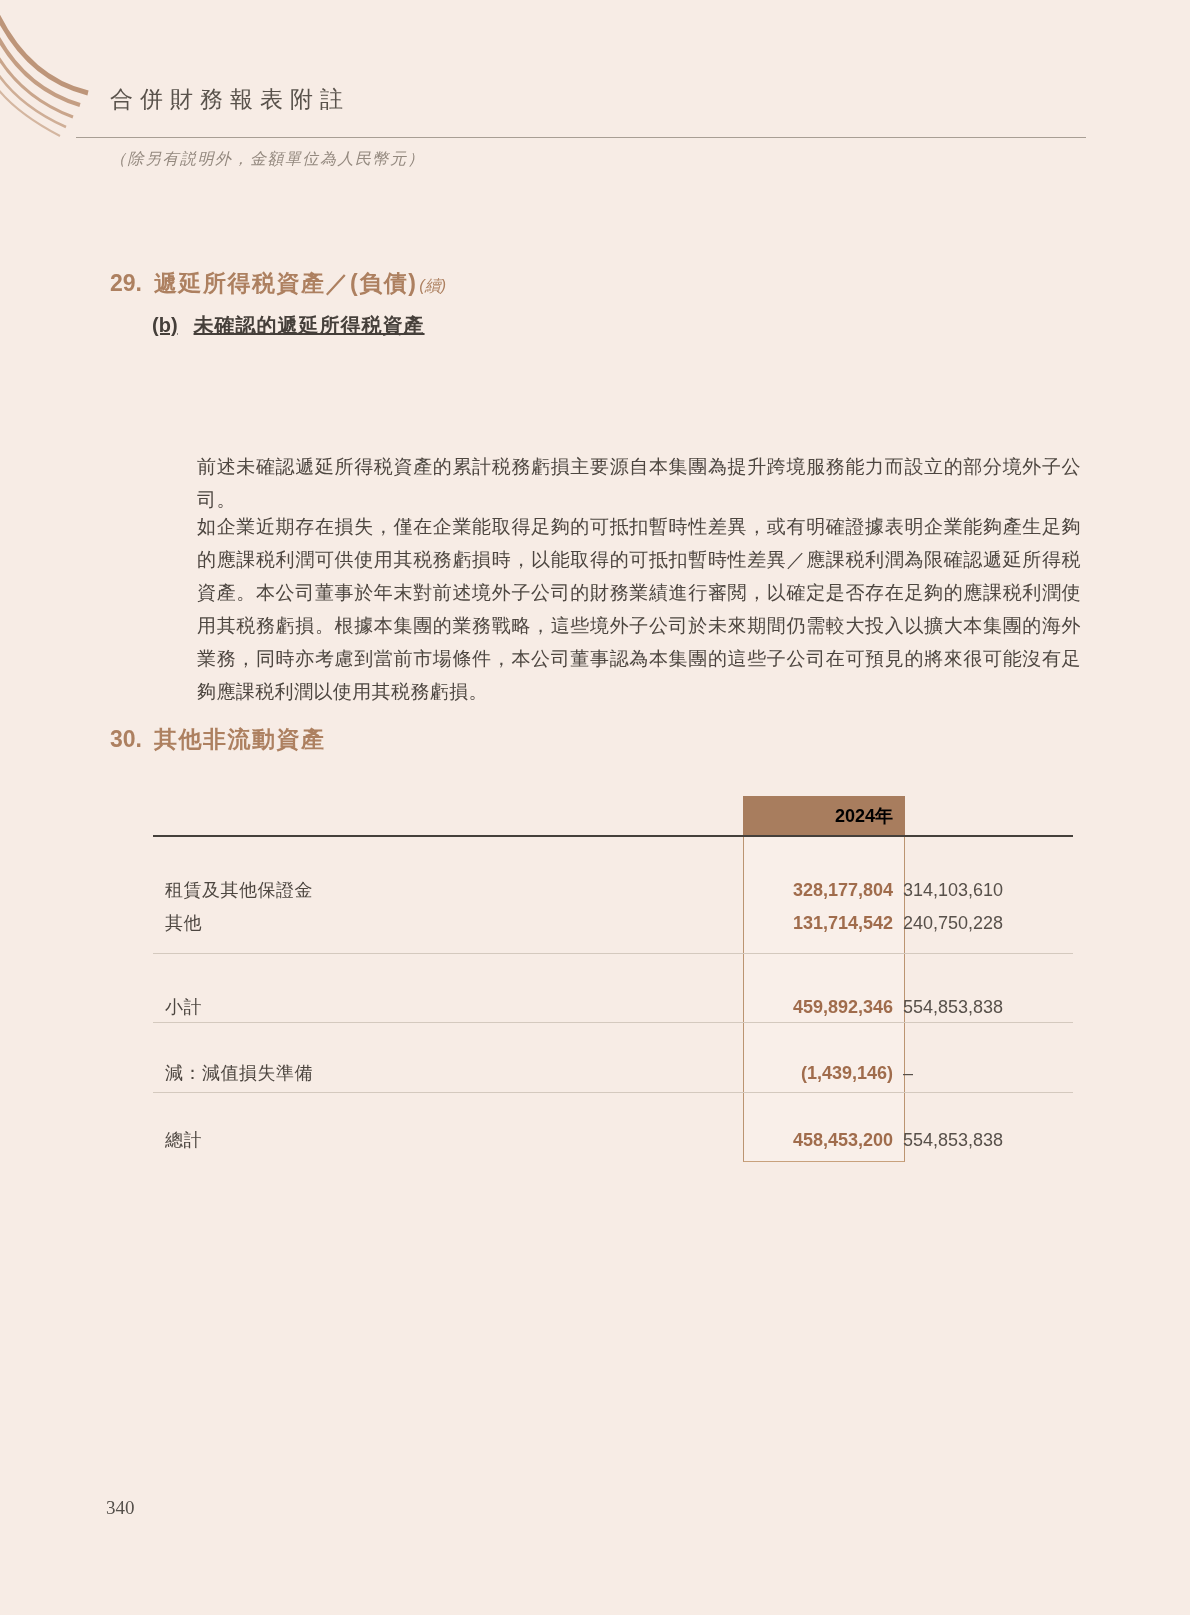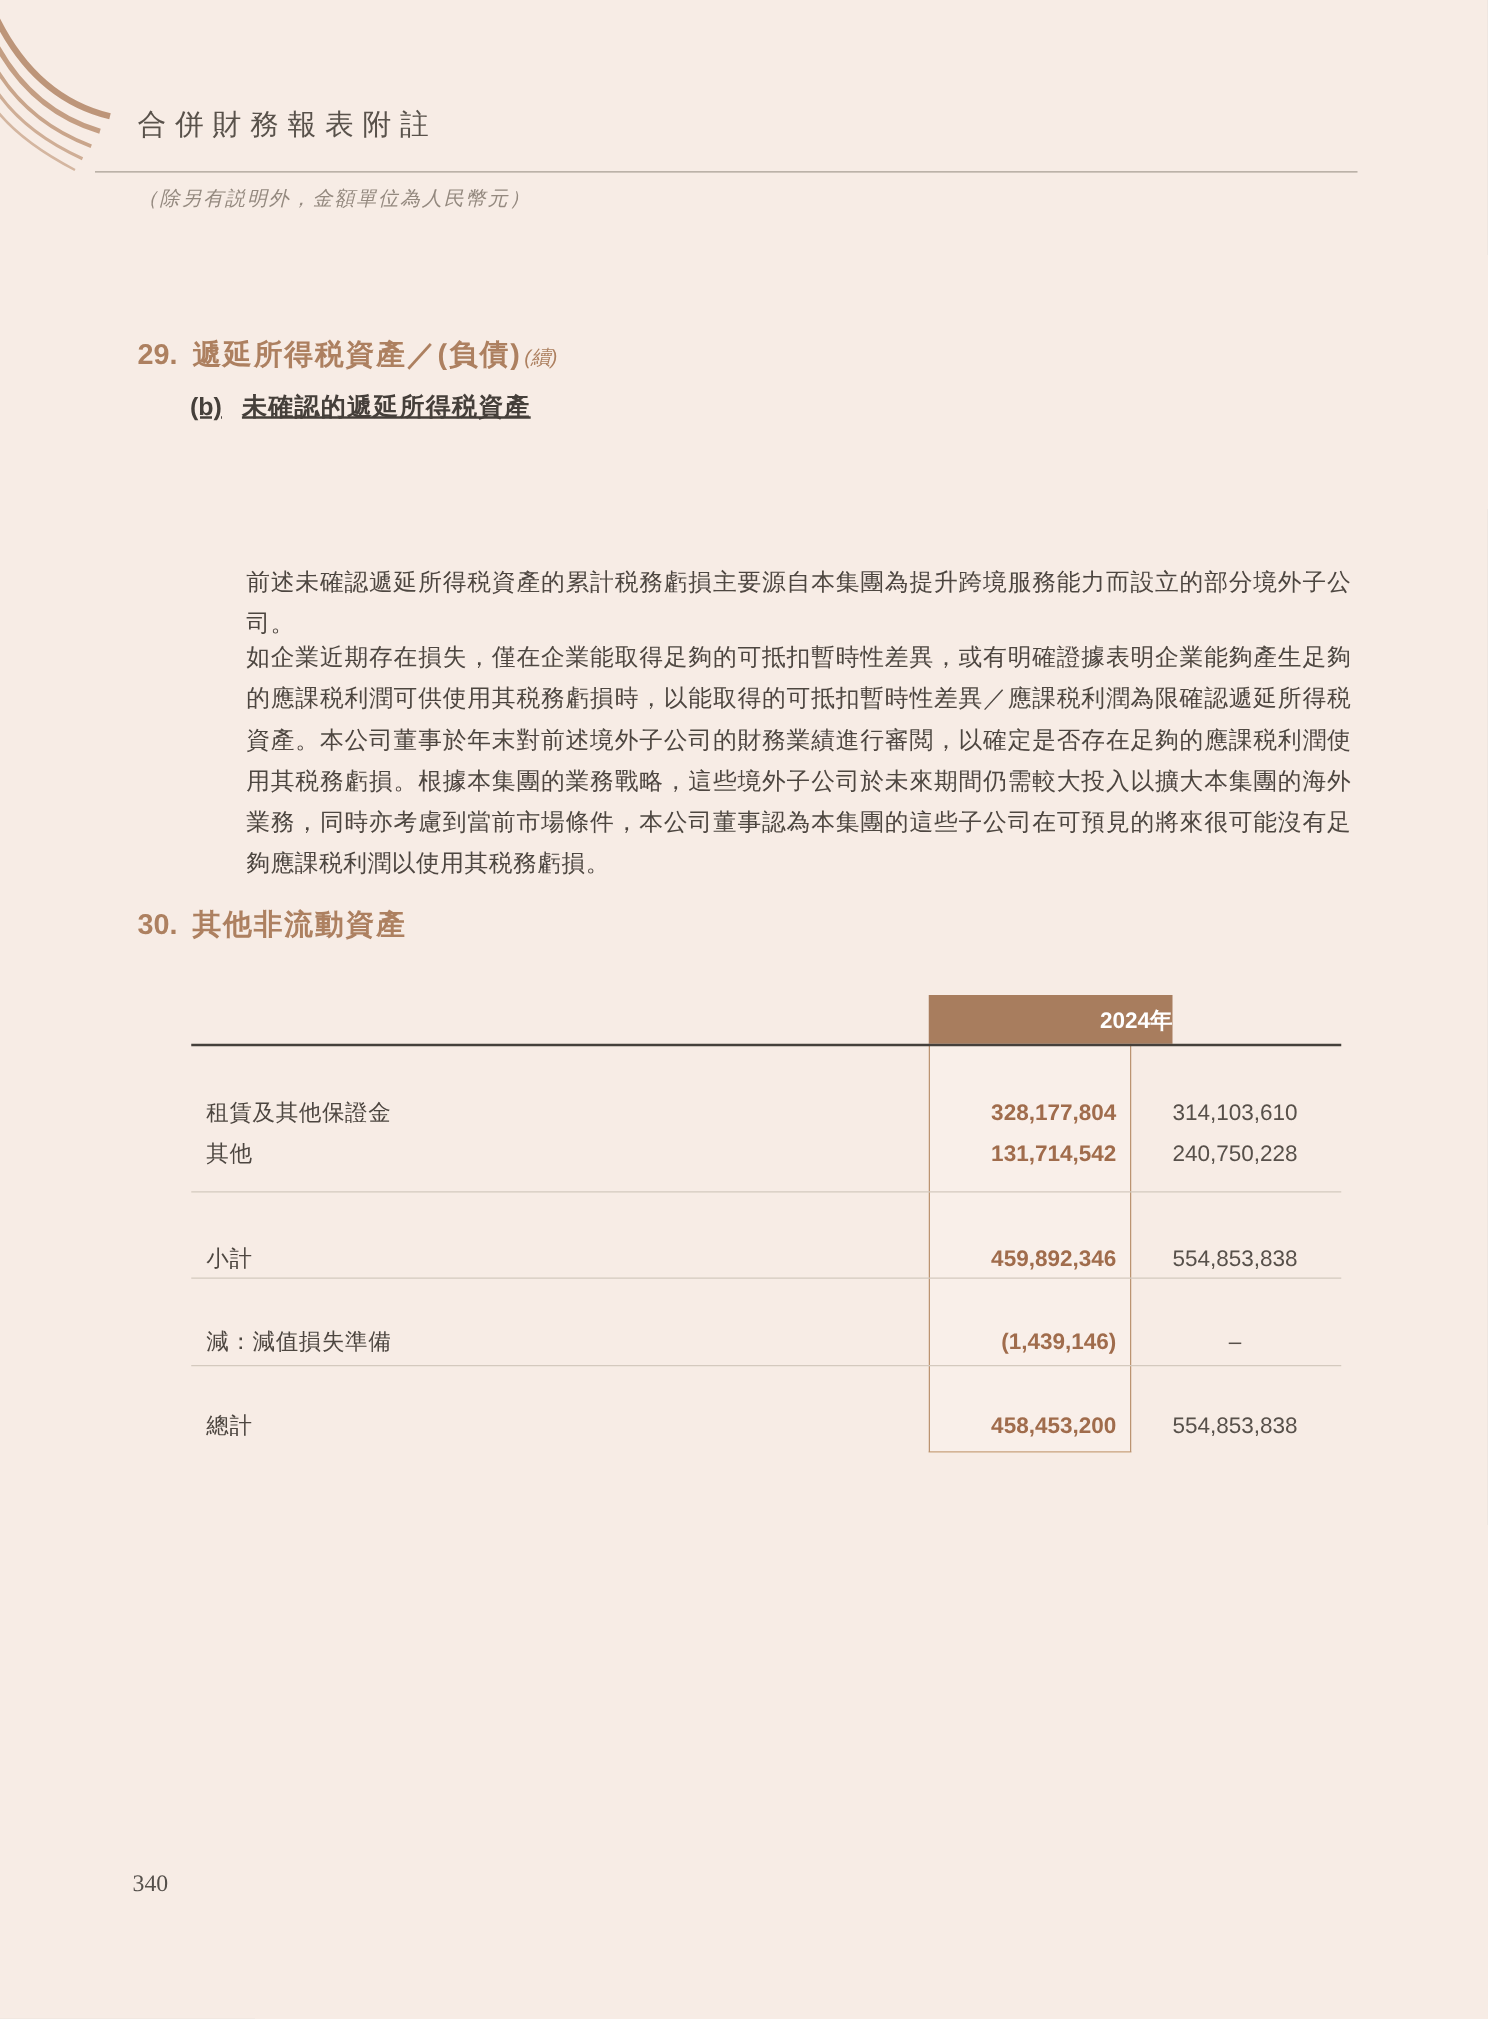--- a/index.html
+++ b/index.html
@@ -52,35 +52,35 @@
     position:absolute; left:590px; top:65px; width:162px; height:327px;
     background:#f9efe9;
     border-left:1px solid #bb9471; border-right:1px solid #bb9471;
     border-bottom:1px solid #c8a17c;
   }
   .date-header {
     position:absolute; left:560px; top:0; width:360px; text-align:center;
     font-size:17px; font-weight:700; color:#3e3833; letter-spacing:1px;
   }
   .y2024-cell {
-    position:absolute; left:590px; top:26px; width:195px; height:39px;
-    background:#a87d5e; color:#ffffff; font-weight:700; font-size:18px;
-    display:flex; align-items:center; justify-content:flex-end; 
+    position:absolute; left:590px; top:26px; width:162px; height:39px;
+    background:#a87d5e; color:#000000; font-weight:700; font-size:18px;
+    display:flex; align-items:center; justify-content:flex-end; padding-right:12px;
   }
   .y2023-cell {
     position:absolute; right:0; top:26px; width:200px; height:39px;
     display:flex; align-items:center; justify-content:flex-end;
     font-size:18px; color:#57504a;
   }
   .head-line { position:absolute; left:0; top:65px; width:920px; height:2px; background:#45403b; }
   .t-row { position:absolute; left:0; width:920px; height:30px; font-size:18px; }
   .t-row .lbl { position:absolute; left:12px; line-height:30px; color:#4d4640; letter-spacing:.5px; }
   .t-row .v24 { position:absolute; left:590px; width:150px; text-align:right;
                 line-height:30px; font-weight:700; color:#a06c4c; }
-  .t-row .v23 { position:absolute; right:0; width:170px; text-align:center;
+  .t-row .v23 { position:absolute; right:0; width:170px; text-align:left;
                 line-height:30px; color:#57504a; }
   .r1{top:105px;} .r2{top:138px;} .r3{top:222px;} .r4{top:288px;} .r5{top:355px;}
   .sep { position:absolute; left:0; width:920px; height:1px; background:#d4c9be; }
   .sep1{top:183px;} .sep2{top:252px;} .sep3{top:322px;}
   
   .page-num {
     position:absolute; left:106px; top:1497px;
     font-family:Liberation Serif, serif; font-size:19px; color:#55504b;
   }
 </style>

